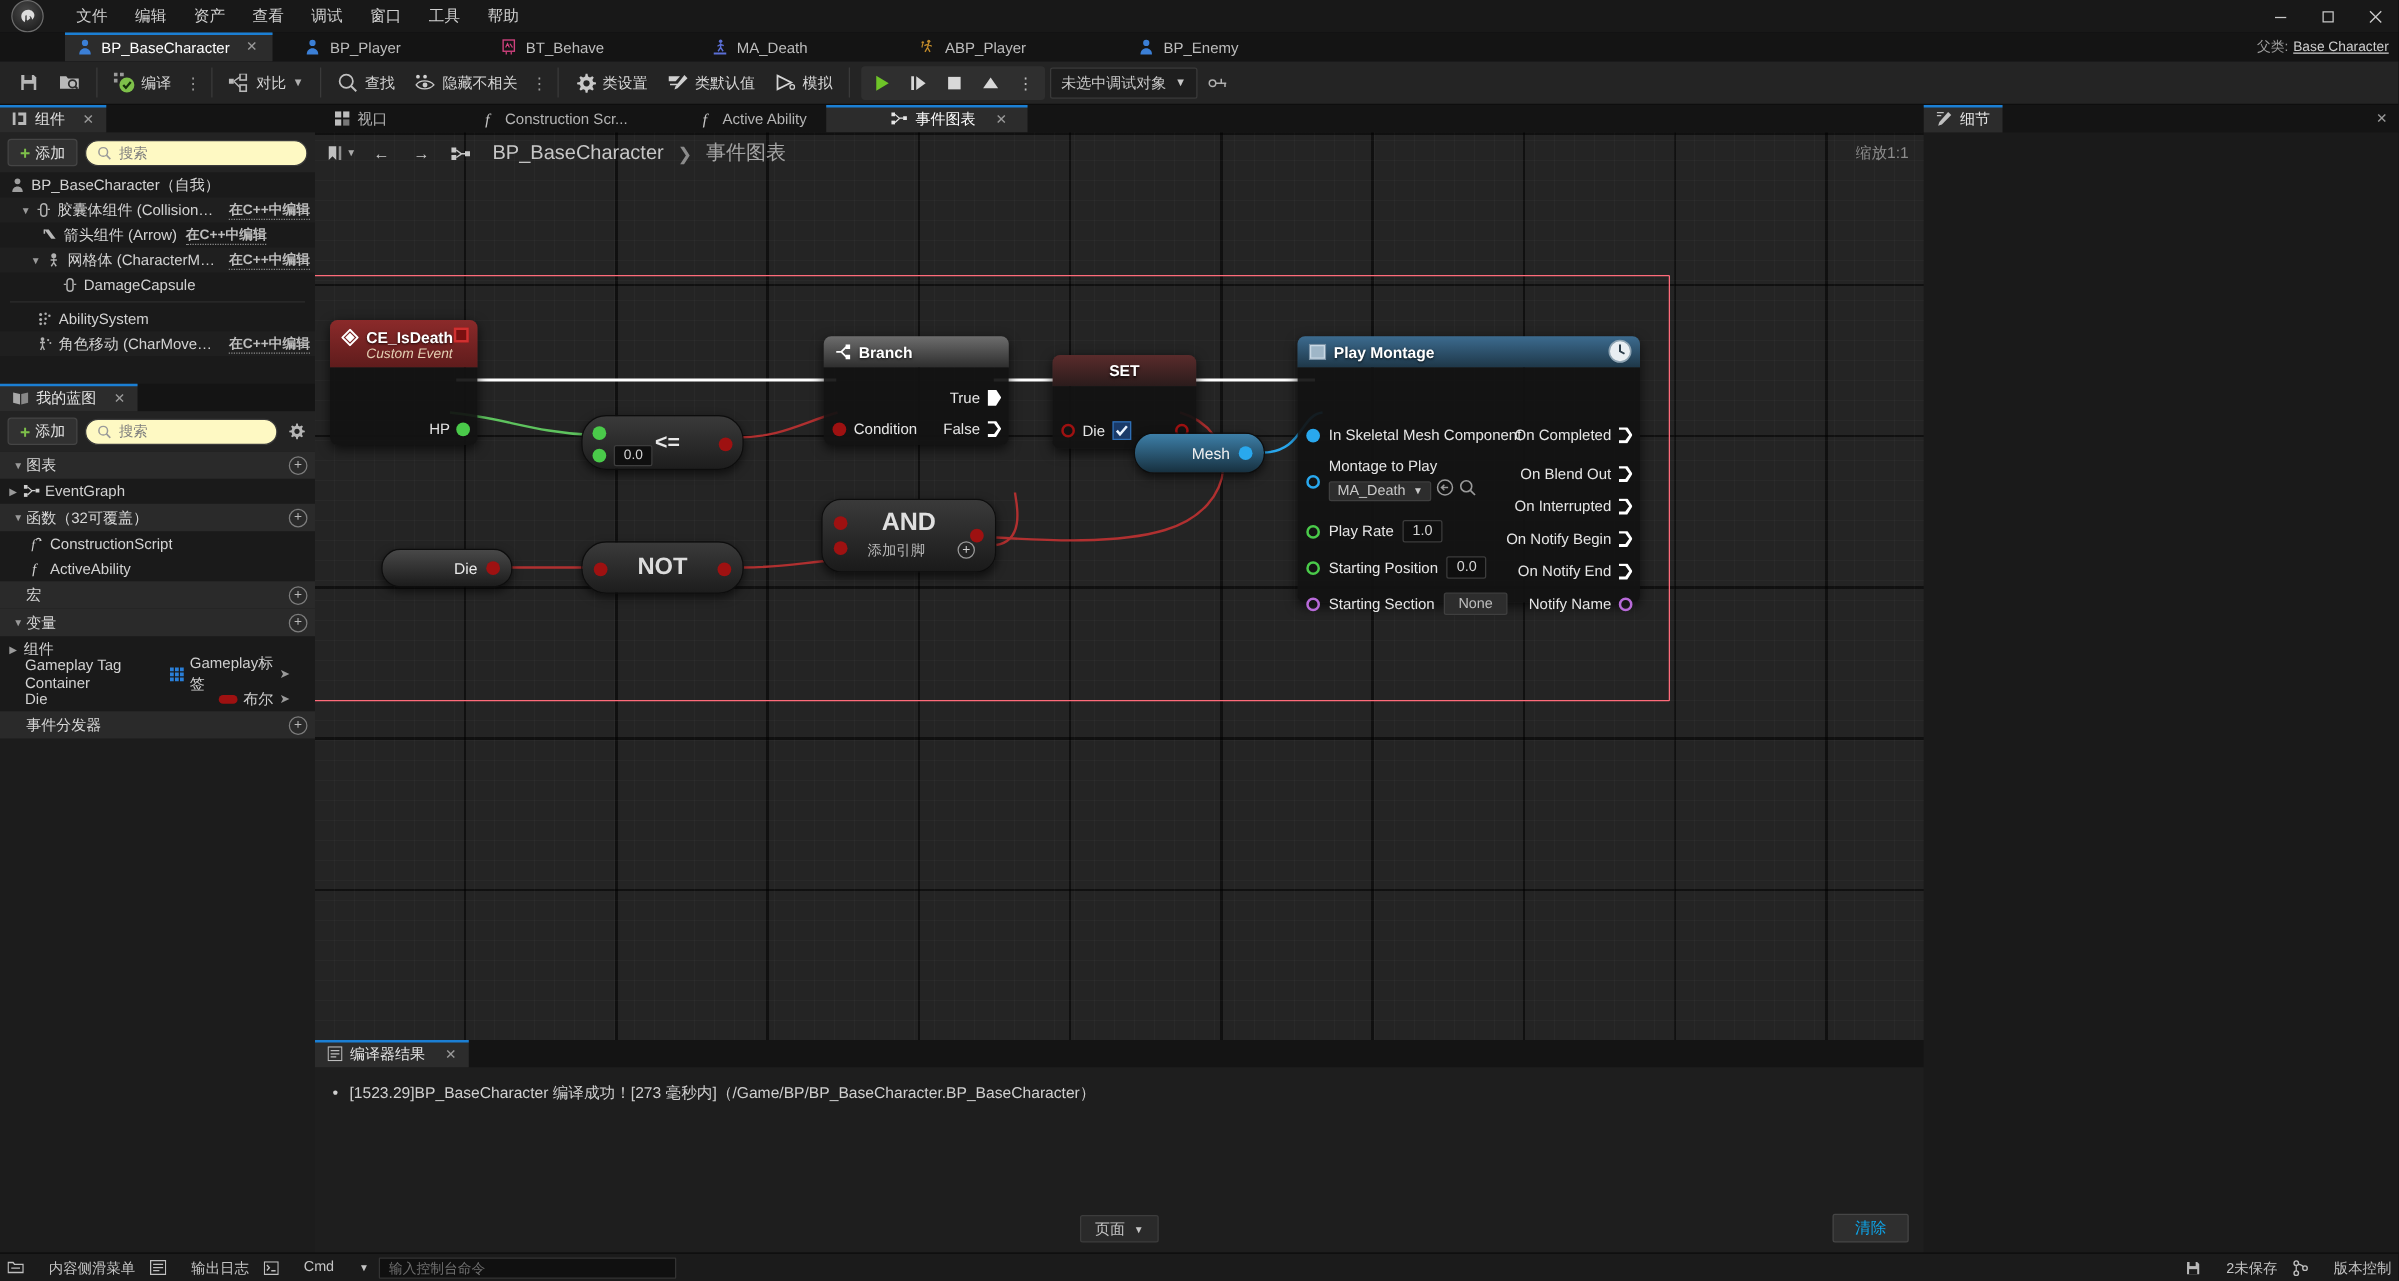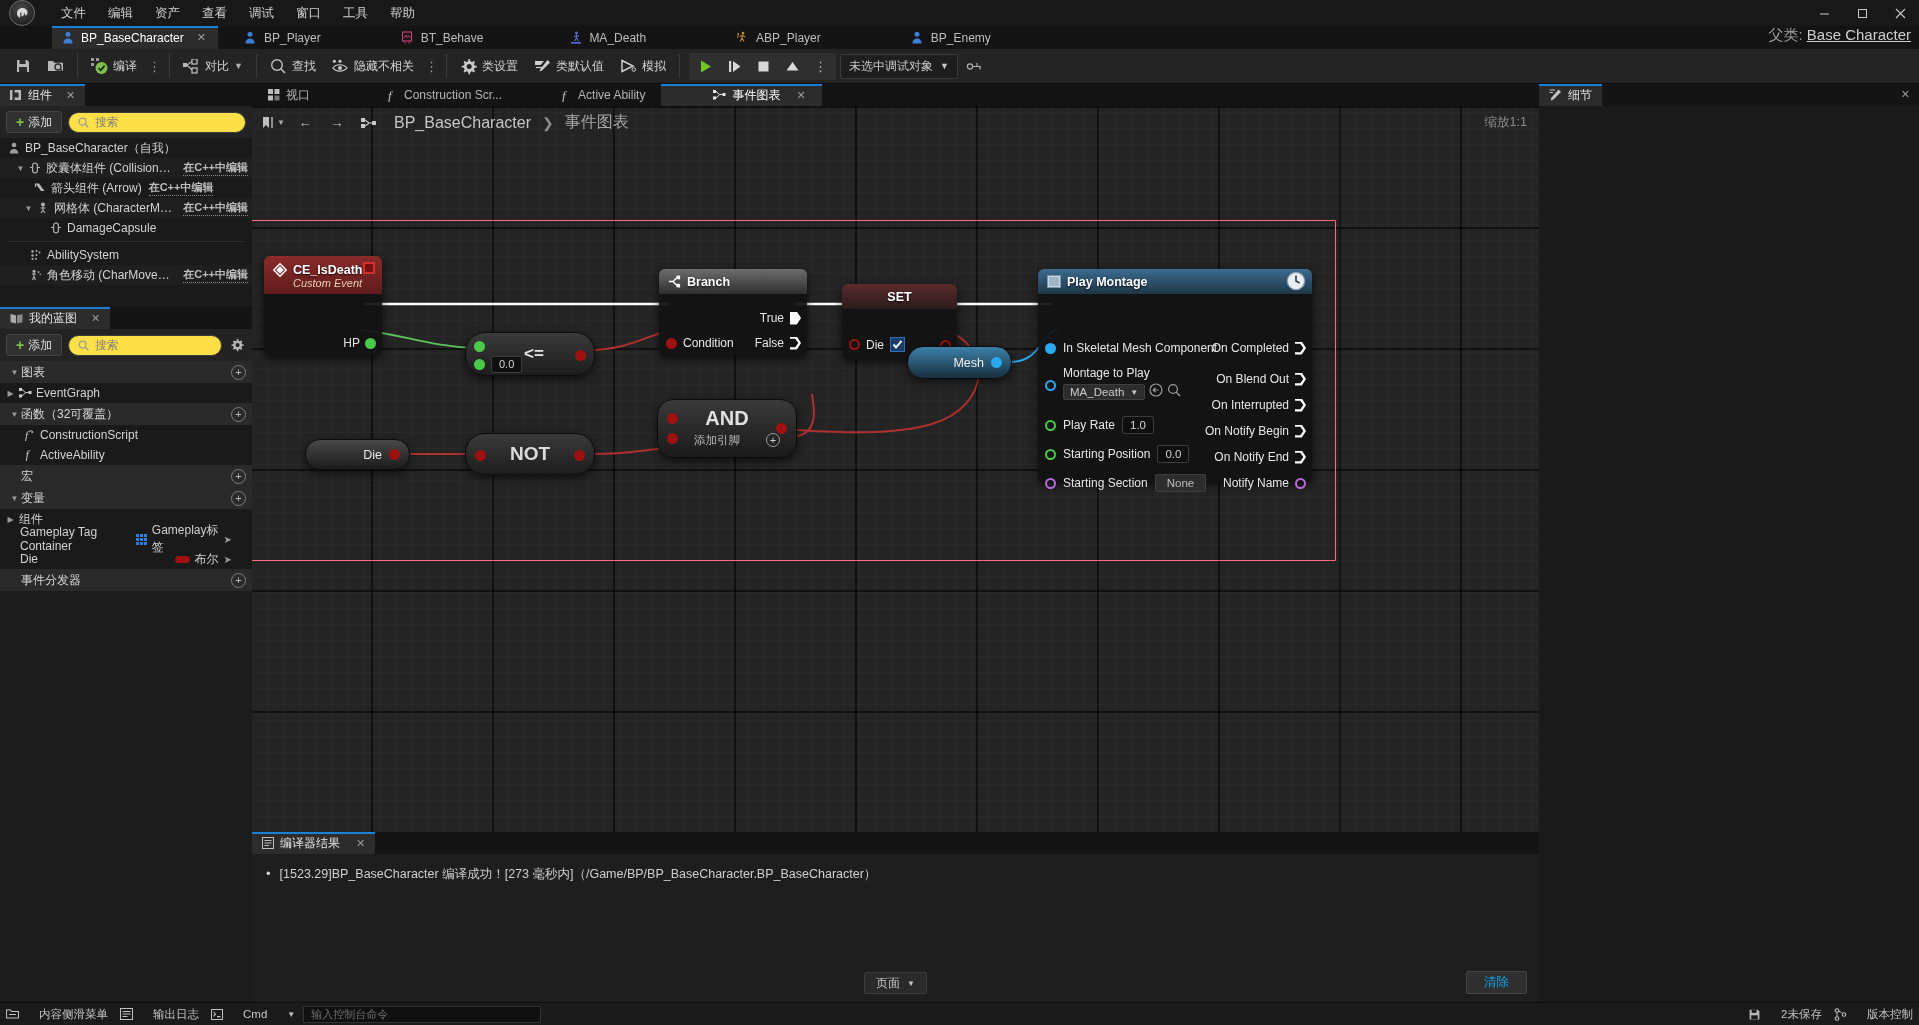--- a/index.html
+++ b/index.html
@@ -47,22 +47,22 @@
     font-size: 12px; color: #bdbdbd; position: relative; min-width: 0;
   }
   .atab.active { background: #2c2c2c; color: #ffffff; }
   .atab.active::after {
     content:''; position:absolute; left:0; right:0; top:0; height:2px; background:#1b7fd4;
   }
   .atab .ticon { width: 13px; height: 13px; display:flex; align-items:center; justify-content:center; font-size:11px; }
   .atab .tclose { font-size: 11px; color: #9a9a9a; margin-left: 6px; }
   .tab-spacer { width: 52px; }
   .parent-info {
-    position:absolute; right: 8px; top:0; height:23px; display:flex; 
-    font-size: 15px; color: #9d9d9d; gap:4px;
+    position:absolute; right: 8px; top:0; height:23px; display:flex; align-items:center;
+    font-size: 11px; color: #9d9d9d; gap:4px;
   }
   .parent-info .plink { color: #cfcfcf; text-decoration: underline; }
 
   
   .toolbar {
     height: 35px; background: #242424; display: flex; align-items: center;
     flex: 0 0 35px; padding-left: 6px; border-bottom: 1px solid #0e0e0e;
   }
   .tb-btn {
     display: flex; align-items: center; gap: 5px; padding: 4px 8px; height: 29px;
@@ -96,21 +96,21 @@
   .panel-tab .pclose { margin-left:8px; color:#9a9a9a; font-size:11px; }
   .panel-toolrow {
     display:flex; align-items:center; gap:6px; padding:5px 6px; background:#232323;
   }
   .add-btn {
     display:flex; align-items:center; gap:4px; background:#313131; border:1px solid #454545;
     border-radius:3px; height:22px; padding: 0 9px; font-size:12px; color:#e0e0e0;
   }
   .add-btn .plus { color: #7ec04a; font-size:14px; font-weight:bold; line-height:12px; }
   .search-box {
-    flex:1; display:flex; align-items:center; gap:6px; background:#fde047; border:1px solid #3a3a3a;
+    flex:1; display:flex; align-items:center; gap:6px; background:#fef9c3; border:1px solid #3a3a3a;
     border-radius:11px; height:21px; padding: 0 9px; font-size:11.5px; color:#7e7e7e;
   }
   .gear-sm { width:18px; height:18px; display:flex; align-items:center; justify-content:center; color:#b5b5b5; }
   .tree { background:#1a1a1a; overflow:hidden; }
   .trow {
     display:flex; align-items:center; height:20px; font-size:12px; color:#d2d2d2;
     padding-right:4px; white-space:nowrap;
   }
   .trow.alt { background:#1f1f1f; }
   .tarrow { width:13px; text-align:center; font-size:8px; color:#9a9a9a; flex:0 0 13px; }

